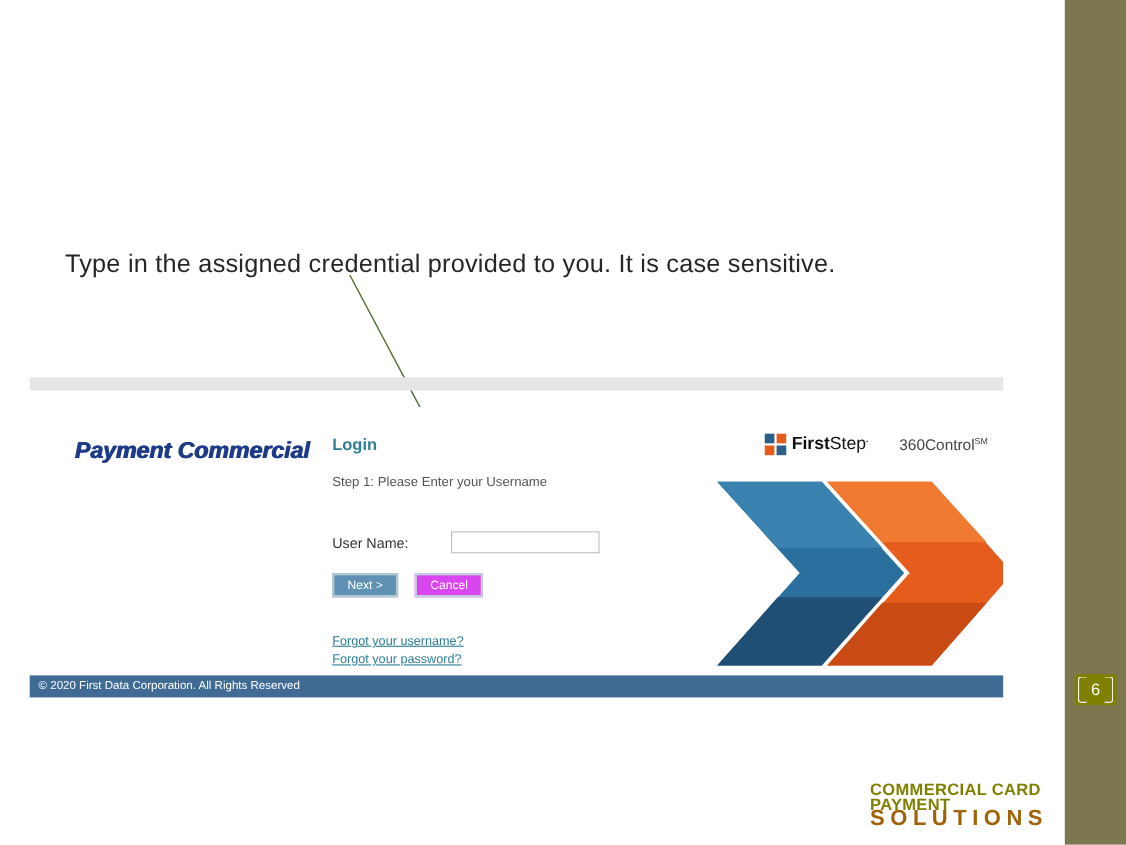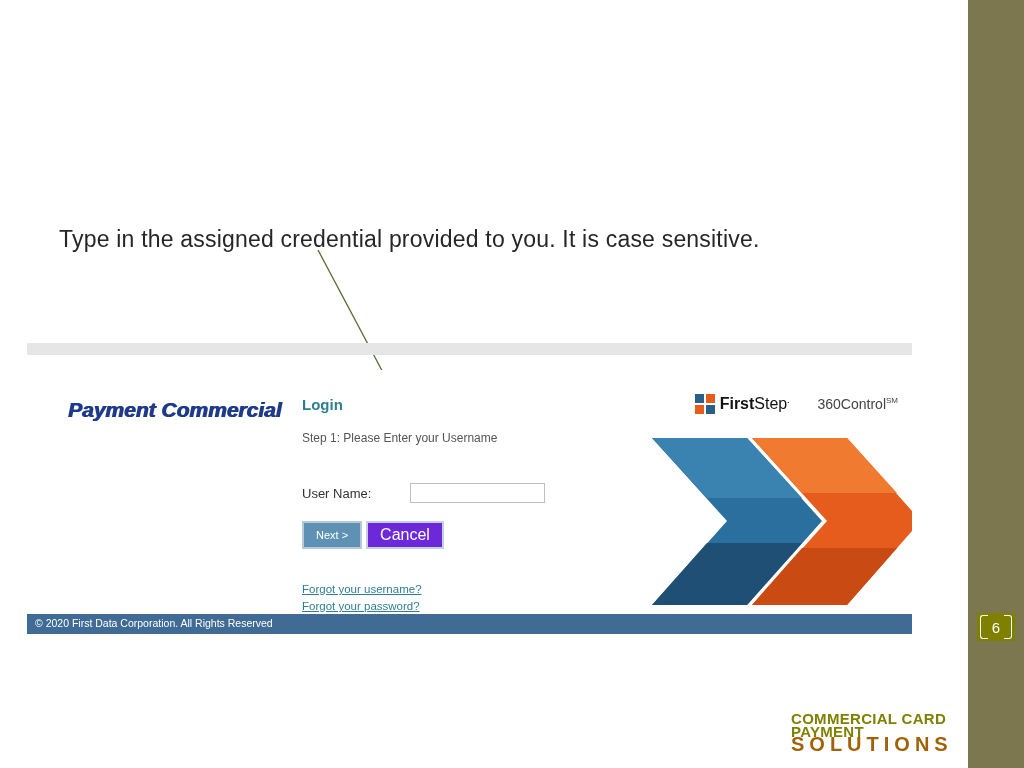--- a/index.html
+++ b/index.html
@@ -29,28 +29,28 @@
   }
   .login-form { position: absolute; left: 275px; top: 26px; width: 280px; }
   .login-title { color: #2e7f93; font-size: 15px; font-weight: bold; margin-bottom: 18px; }
   .login-step  { color: #555; font-size: 12px; margin-bottom: 38px; }
   .row { display: flex; align-items: center; margin-bottom: 18px; }
   .lbl { color: #333; font-size: 13px; width: 108px; }
   .txt {
     width: 135px; height: 20px; border: 1px solid #bfbfbf; font-size: 12px;
     padding: 1px 3px;
   }
-  .btns { display: flex; gap: 4px; margin-bottom: 18px; }
+  .btns { display: flex; gap: 15px; margin-bottom: 18px; }
   .btn {
     background: #5e91b3; color: #fff; border: 2px solid #b8c9d6;
     font-size: 11px; padding: 3px 12px; cursor: pointer;
   }
   .btn2 {
-    background: #6d28d9; color: #fff; border: 2px solid #c3d2de;
-    font-size: 16px; padding: 3px 12px; cursor: pointer;
+    background: #d946ef; color: #fff; border: 2px solid #c3d2de;
+    font-size: 11px; padding: 3px 12px; cursor: pointer;
   }
   .links { font-size: 11.5px; line-height: 17px; margin-top: 32px; }
   .links a { color: #2e7f93; text-decoration: underline; }
   .right-logos { position: absolute; right: 14px; top: 24px; display: flex; align-items: center; gap: 28px; }
   .fd-logo { font-weight: bold; font-size: 16px; color: #111; display: flex; align-items: center; gap: 5px; }
   .fd-logo .thin { font-weight: 300; }
   .sm { font-size: 8px; vertical-align: super; }
   .tc { font-size: 14px; color: #444; }
   .chevron-art { position: absolute; right: 0; top: 63px; width: 260px; height: 175px; }
   .footer-bar {

